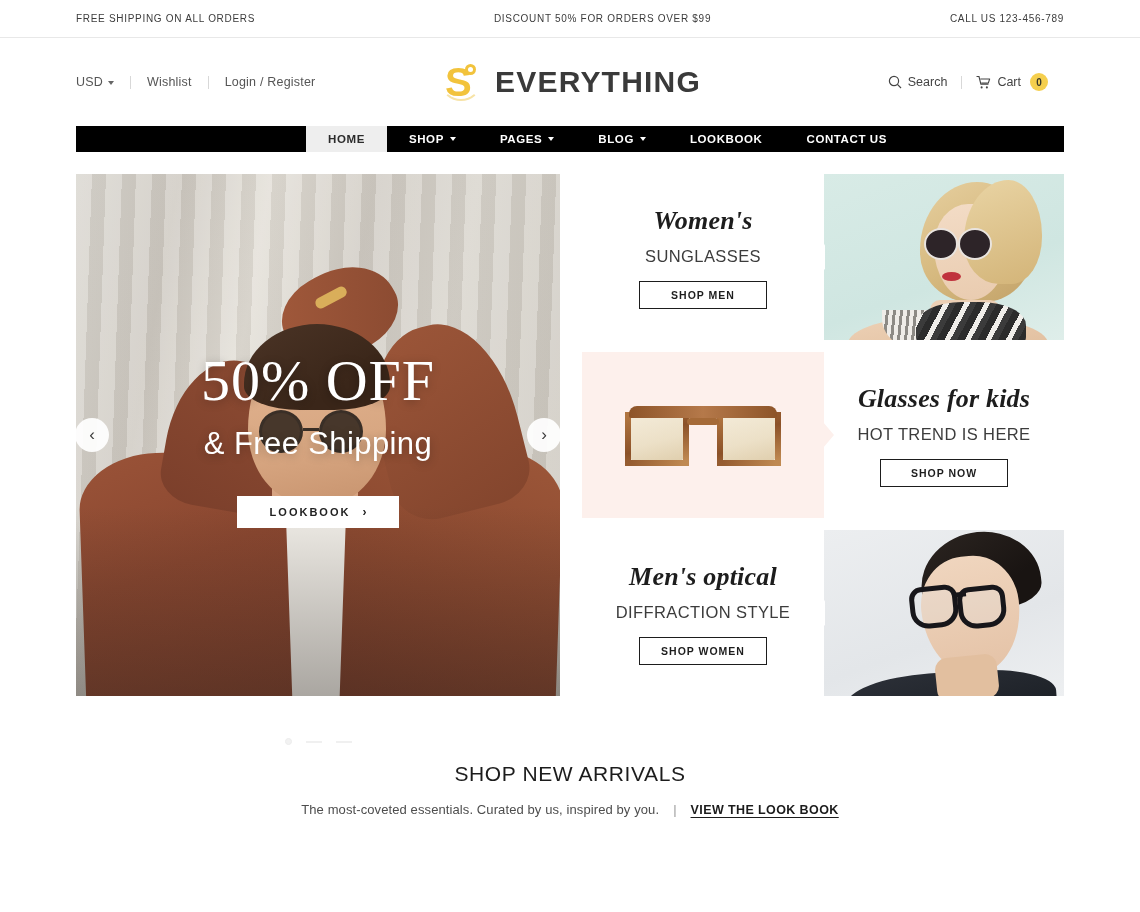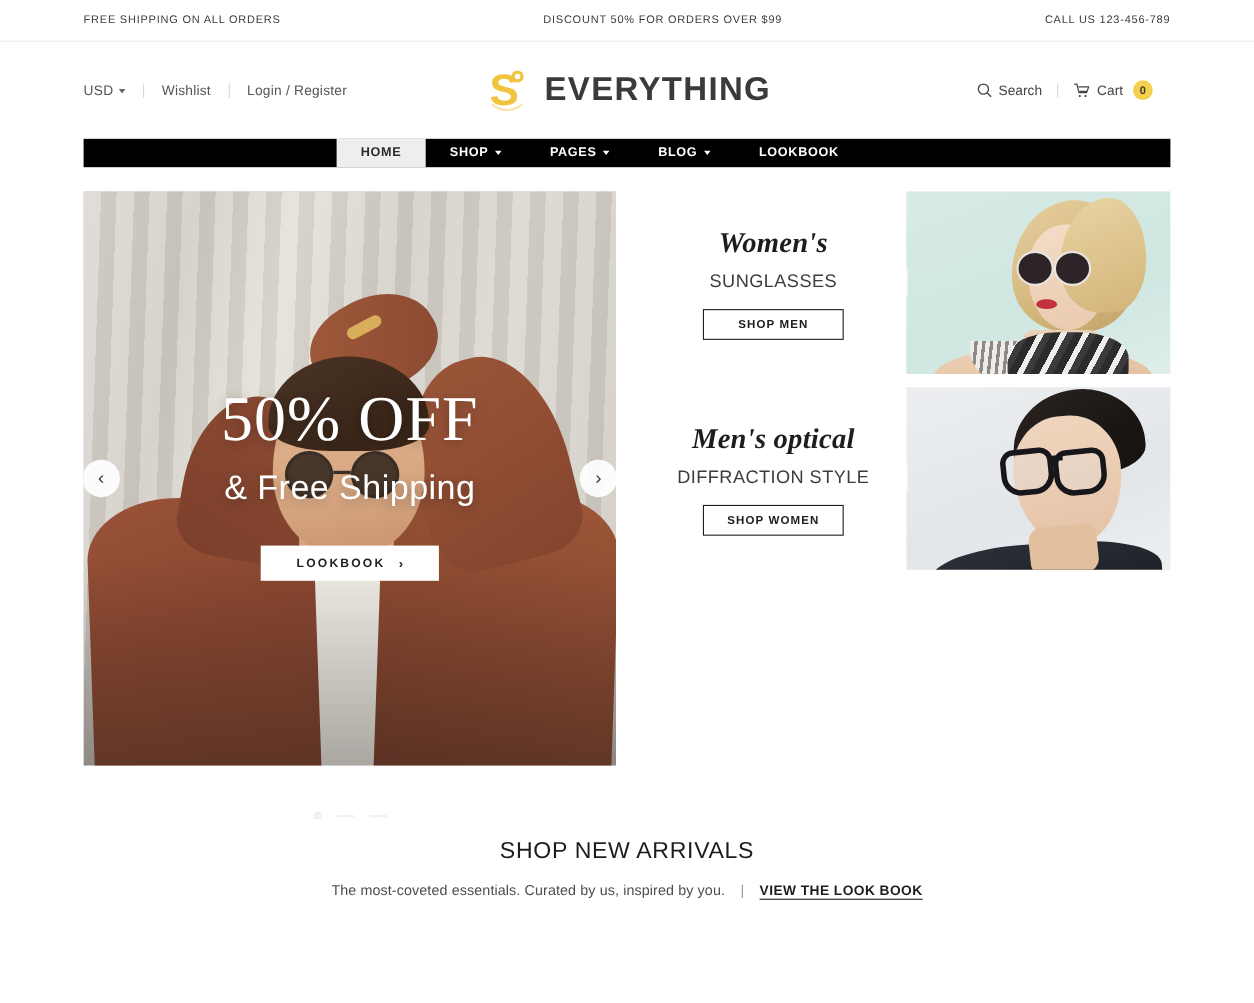--- a/index.html
+++ b/index.html
@@ -763,20 +763,23 @@
   <div class="nav-item">
     <span>PAGES</span>
       <span class="nav-caret"></span>
   </div>
   <div class="nav-item">
     <span>BLOG</span>
       <span class="nav-caret"></span>
   </div>
   <div class="nav-item">
     <span>LOOKBOOK</span>
+  </div>
+  <div class="nav-item">
+    <span>CONTACT US</span>
   </div>
 </div>
 
 <div class="main">
 
   <div class="hero">
     <div class="hero-photo">
       <div class="fence"></div>
       <div class="m-shirt"></div>
       <div class="m-jacket-l"></div>
@@ -823,20 +826,36 @@
         <div class="w-gl-l"></div>
         <div class="w-gl-r"></div>
         <div class="w-lips"></div>
         <div class="w-shoulder"></div>
         <div class="w-neckhi"></div>
         <div class="w-neck2"></div>
         <div class="w-scarf"></div>
       </div>
     </div>
 
+    <div class="promo-row">
+      <div class="promo-text pink">
+        <div class="notch-right"></div>
+        <div class="kid-frame">
+          <div class="kid-lens-l"></div>
+          <div class="kid-lens-r"></div>
+          <div class="kid-bridge"></div>
+          <div class="kid-brow"></div>
+        </div>
+      </div>
+      <div class="promo-text" style="flex:0 0 240px;">
+        <div class="promo-title">Glasses for kids</div>
+        <div class="promo-sub">HOT TREND IS HERE</div>
+        <button class="promo-btn">SHOP NOW</button>
+      </div>
+    </div>
 
     <div class="promo-row">
       <div class="promo-text">
         <div class="promo-title">Men's optical</div>
         <div class="promo-sub">DIFFRACTION STYLE</div>
         <button class="promo-btn">SHOP WOMEN</button>
       </div>
       <div class="promo-img ph-men">
         <div class="notch-left"></div>
         <div class="mo-hair"></div>

